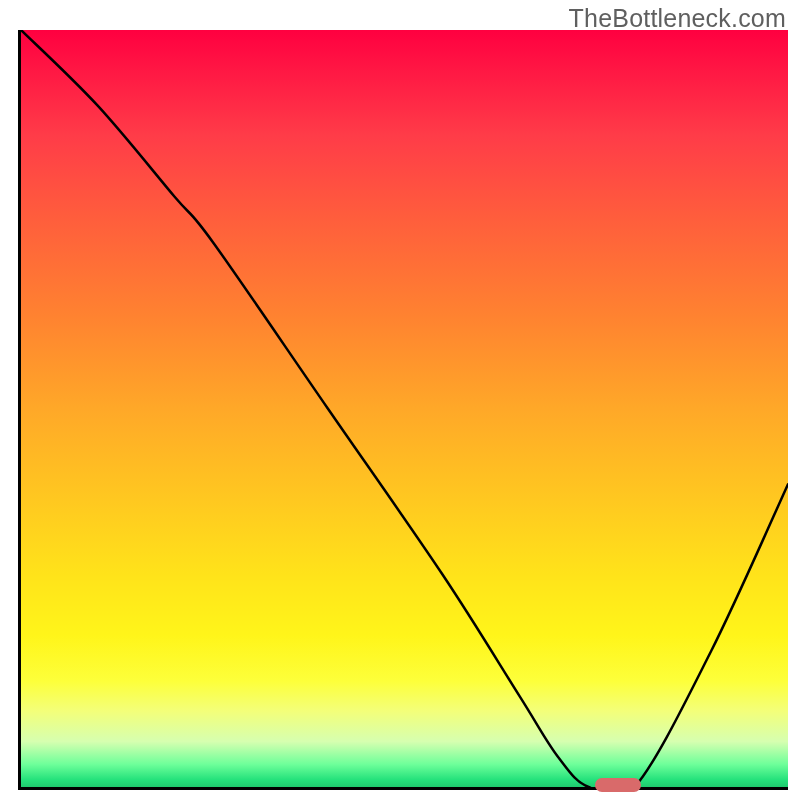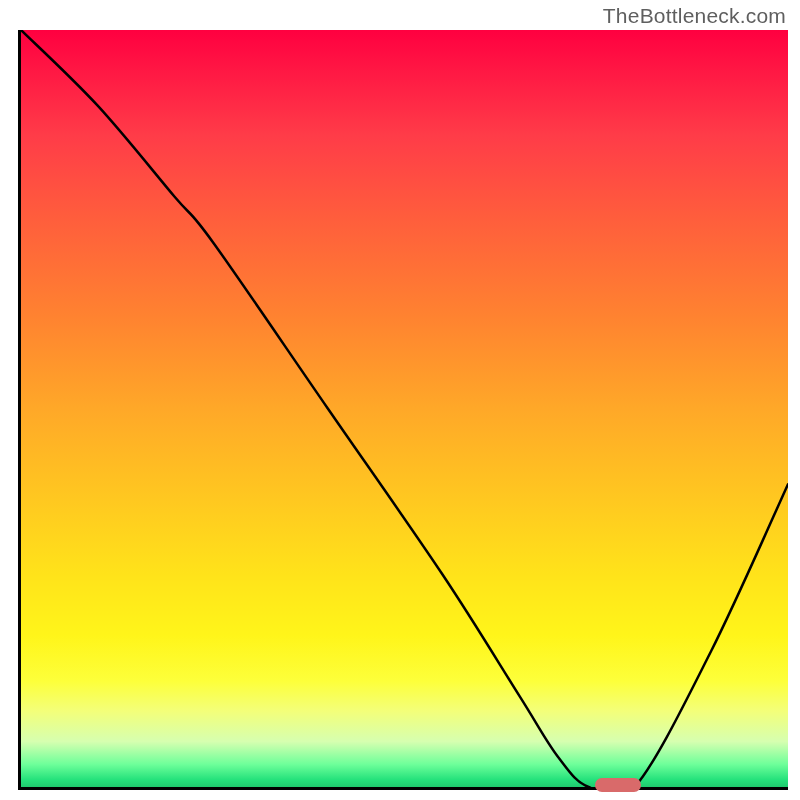--- a/index.html
+++ b/index.html
@@ -8,21 +8,21 @@
     height: 800px;
     position: relative;
     font-family: Arial, sans-serif;
     overflow: hidden;
   }
   .watermark {
     position: absolute;
     top: 4px;
     right: 14px;
     color: #5f5f5f;
-    font-size: 21px;
+    font-size: 25px;
     font-weight: normal;
     z-index: 10;
     letter-spacing: 0.2px;
   }
   .plot-area {
     position: absolute;
     left: 18px;
     top: 30px;
     width: 770px;
     height: 760px;

